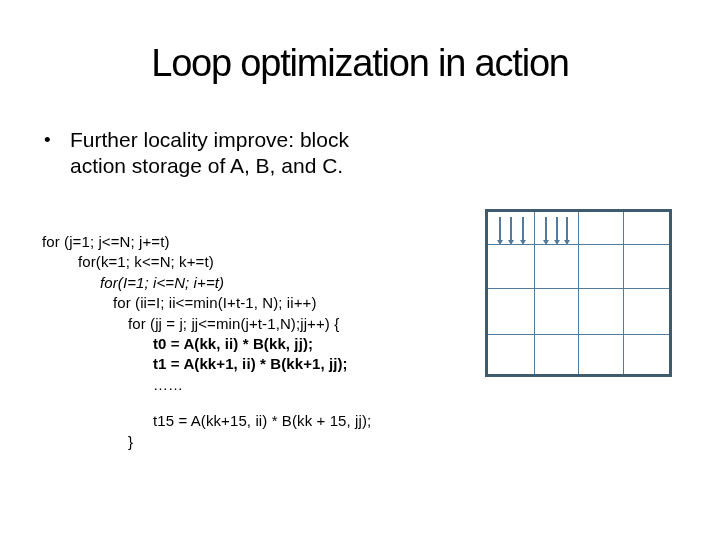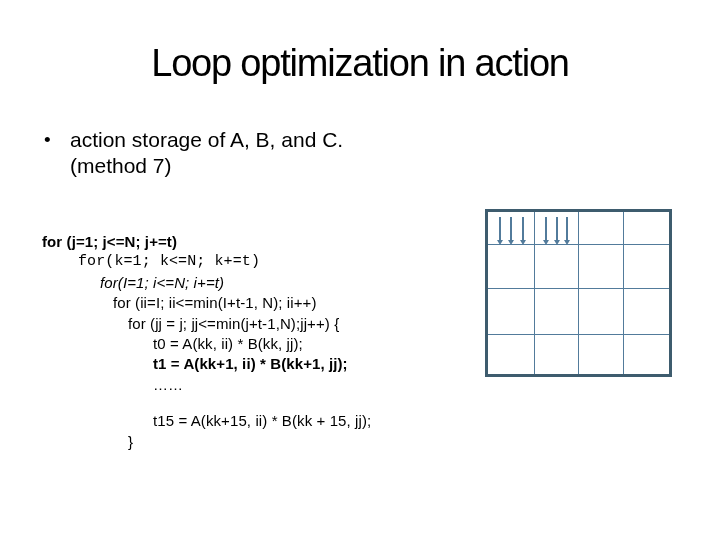--- a/index.html
+++ b/index.html
@@ -109,32 +109,32 @@
 </head>
 <body>
 
 <div class="slide">
 
   <h1 class="title">Loop optimization in action</h1>
 
   <div class="bullet-block">
     <span class="bullet-marker">•</span>
     <div class="bullet-text">
+      <div class="bullet-line">Further locality improve: block</div>
         <div class="bullet-line">action storage of A, B, and C.</div>
-        <div class="bullet-line">(method 7)</div>
     </div>
   </div>
 
   <div class="code-block">
-    <div class="code-line" style="padding-left: 0px; font-weight: bold;"><span>for (j=1; j&lt;=N; j+=t)</span></div>
-      <div class="code-line" style="padding-left: 36px; font-family: Liberation Mono, monospace;"><span>for(k=1; k&lt;=N; k+=t)</span></div>
+    <div class="code-line" style="padding-left: 0px;"><span>for (j=1; j&lt;=N; j+=t)</span></div>
+      <div class="code-line" style="padding-left: 36px;"><span>for(k=1; k&lt;=N; k+=t)</span></div>
       <div class="code-line" style="padding-left: 58px; font-style: italic;"><span>for(I=1; i&lt;=N; i+=t)</span></div>
       <div class="code-line" style="padding-left: 71px;"><span>for (ii=I; ii&lt;=min(I+t-1, N); ii++)</span></div>
       <div class="code-line" style="padding-left: 86px;"><span>for (jj = j; jj&lt;=min(j+t-1,N);jj++) {</span></div>
-      <div class="code-line" style="padding-left: 111px;"><span>t0 = A(kk, ii) * B(kk, jj);</span></div>
+      <div class="code-line" style="padding-left: 111px; font-weight: bold;"><span>t0 = A(kk, ii) * B(kk, jj);</span></div>
       <div class="code-line" style="padding-left: 111px; font-weight: bold;"><span>t1 = A(kk+1, ii) * B(kk+1, jj);</span></div>
       <div class="code-line" style="padding-left: 111px;"><span>……</span></div>
       <div class="code-line" style="padding-left: 111px; margin-top: 16px;"><span>t15 = A(kk+15, ii) * B(kk + 15, jj);</span></div>
       <div class="code-line" style="padding-left: 86px;"><span>}</span></div>
   </div>
 
   <div class="grid-diagram" id="grid-diagram">
       <div class="grid-cell has-arrows">
         <span class="down-arrow">
           <span class="shaft"></span>

